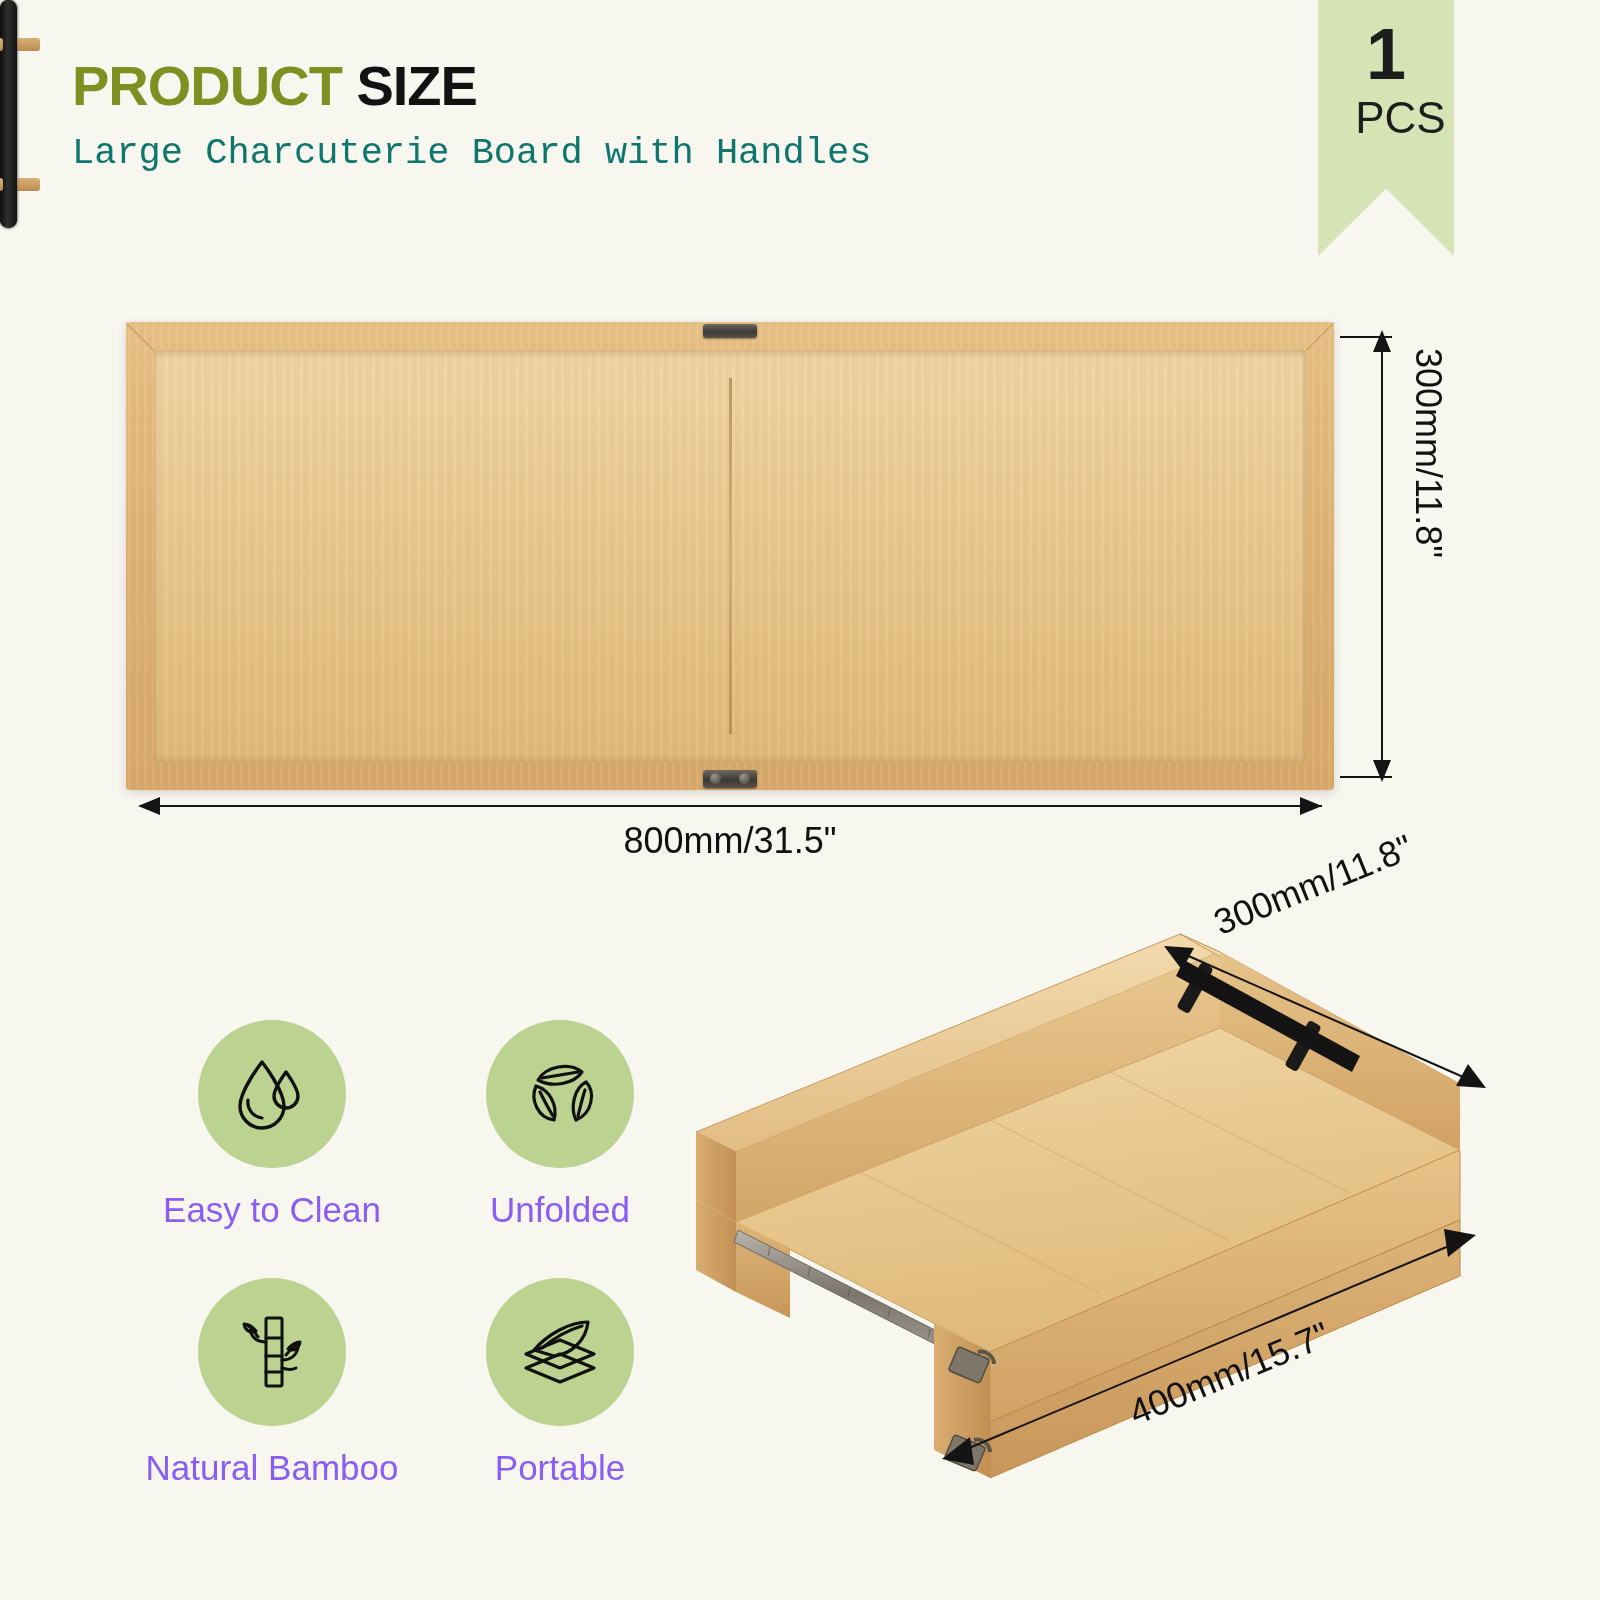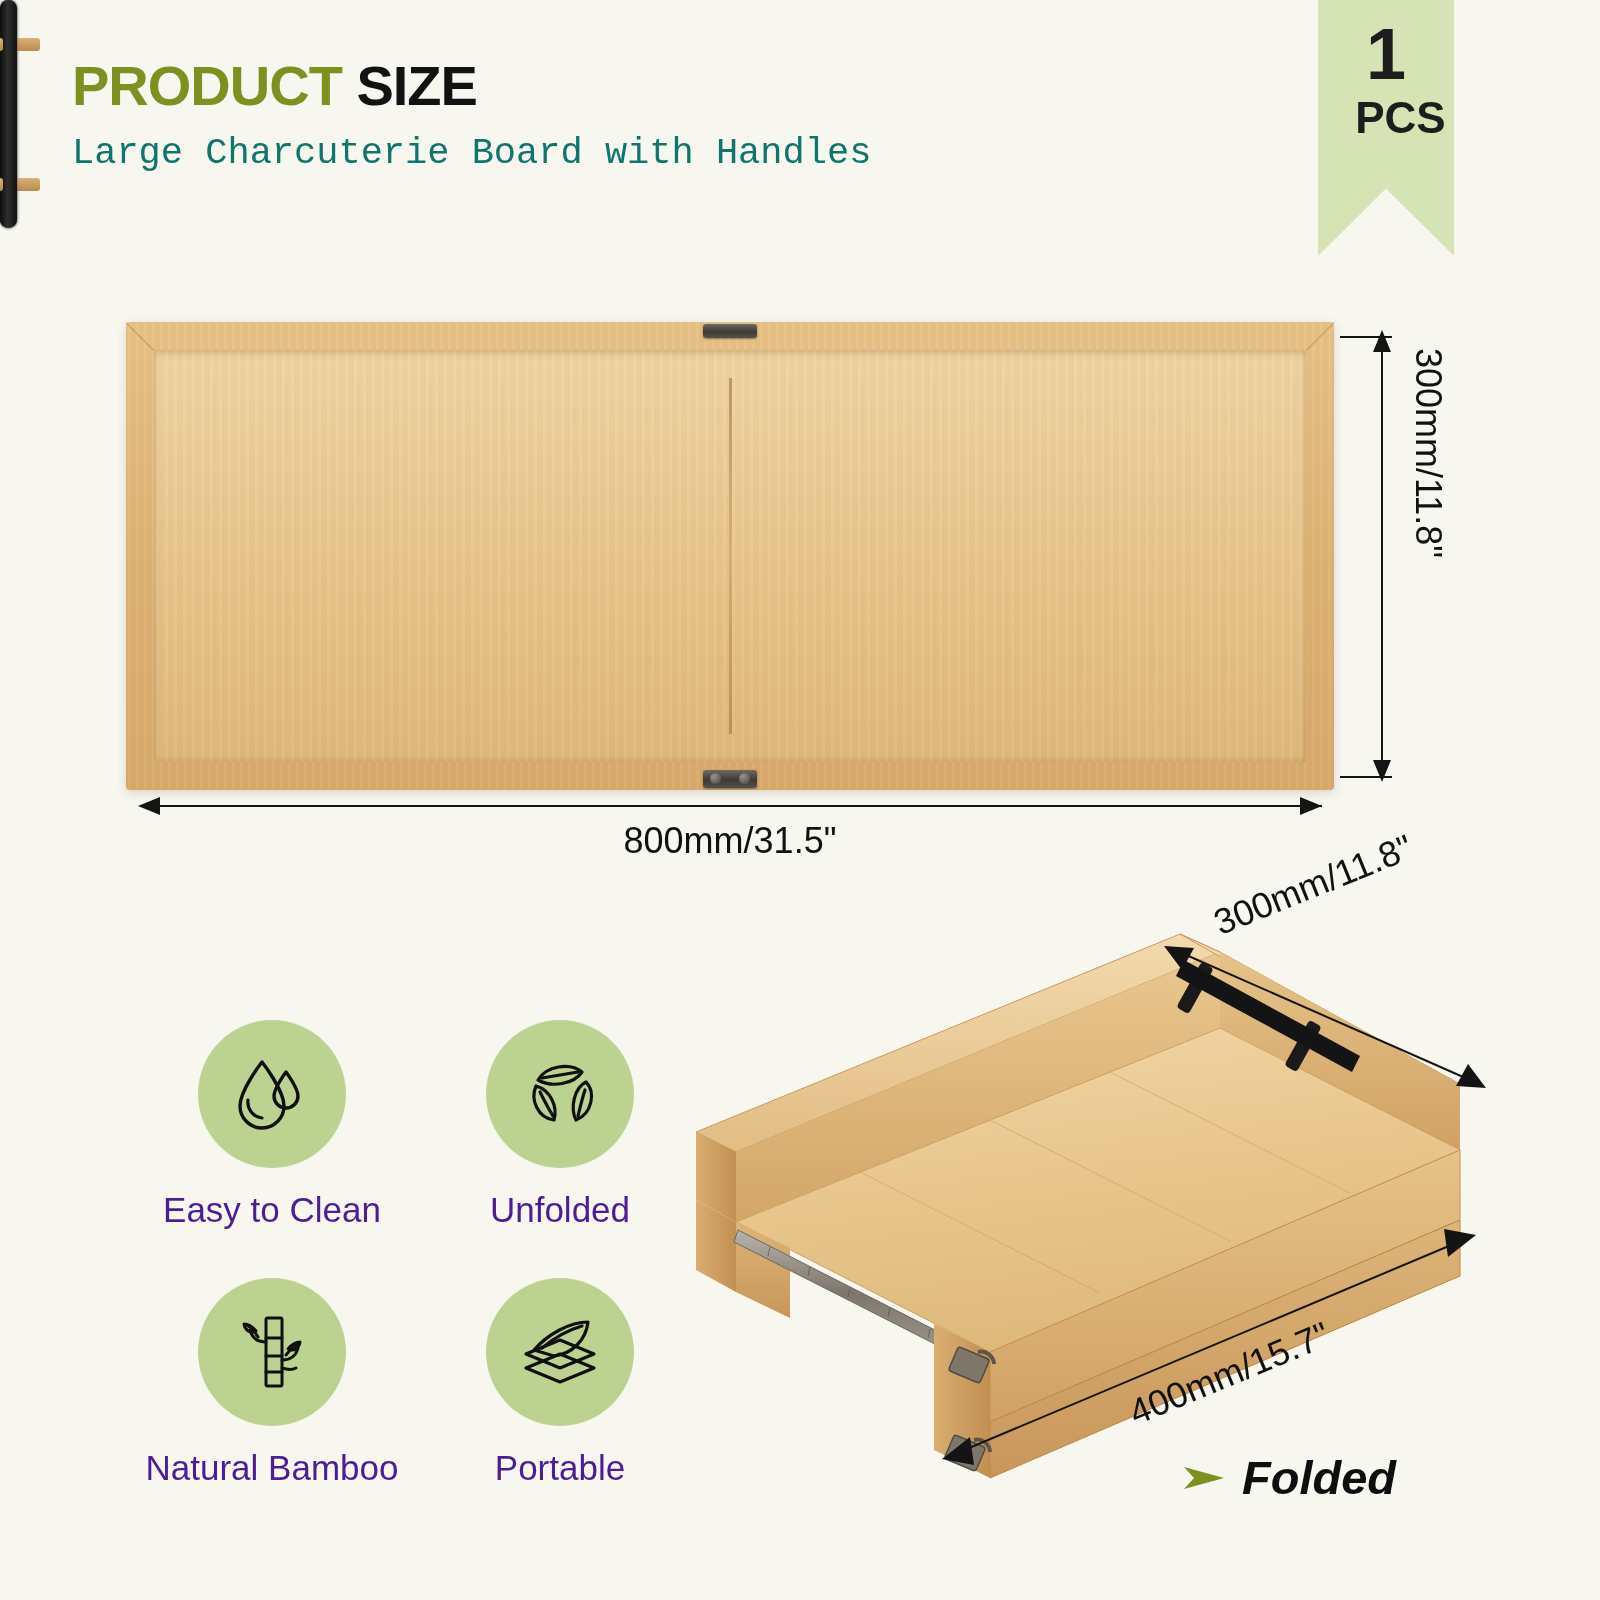--- a/index.html
+++ b/index.html
@@ -36,21 +36,21 @@
     position: absolute;
     left: 1318px; top: -4px;
     width: 136px; height: 260px;
     background: #d6e3b5;
     clip-path: polygon(0 0, 100% 0, 100% 100%, 50% 74%, 0 100%);
     display: flex; flex-direction: column;
     align-items: center; justify-content: flex-start;
     padding-top: 22px;
   }
   #ribbon .qty { font-size: 72px; font-weight: bold; color: #1d1d1d; line-height: 1; }
-  #ribbon .unit { font-size: 44px; font-weight: bold; color: #1d1d1d; line-height: 1.1; margin-top: 4px; margin-left: 29px; }
+  #ribbon .unit { font-size: 44px; font-weight: normal; color: #1d1d1d; line-height: 1.1; margin-top: 4px; margin-left: 29px; }
 
   
   .wood {
     background:
       repeating-linear-gradient(90deg,
         rgba(190,140,70,.07) 0 2px,
         rgba(255,225,180,.06) 2px 5px,
         rgba(160,115,55,.05) 5px 8px),
       linear-gradient(180deg, #e7c288 0%, #ddb174 55%, #d8a96c 100%);
   }
@@ -173,21 +173,21 @@
     grid-template-columns: 288px 288px;
     grid-template-rows: 258px 258px;
   }
   .feature { display: flex; flex-direction: column; align-items: center; }
   .feature .circle {
     width: 148px; height: 148px; border-radius: 50%;
     background: #bcd290;
     display: flex; align-items: center; justify-content: center;
   }
   .feature .caption {
-    margin-top: 22px; font-size: 35px; color: #4c1d95;
+    margin-top: 22px; font-size: 35px; color: #8b5cf6;
     white-space: nowrap; text-align: center;
   }
 
   
   #tray-folded { position: absolute; left: 660px; top: 900px; width: 840px; height: 600px; }
   #tray-folded svg { display: block; }
 
   .dim3d-label {
     position: absolute; font-size: 36px; color: #111; white-space: nowrap;
   }
@@ -409,20 +409,14 @@
   </svg>
   <div id="dim-300-label" class="dim3d-label">300mm/11.8"</div>
 
   <svg style="position:absolute;left:940px;top:1225px;width:540px;height:250px;overflow:visible;">
     <line x1="22" y1="226" x2="516" y2="18" stroke="#141414" stroke-width="2"></line>
     <polygon points="2,234 30,212 34,240" fill="#141414"></polygon>
     <polygon points="536,10 508,32 504,4" fill="#141414"></polygon>
   </svg>
   <div id="dim-400-label" class="dim3d-label">400mm/15.7"</div>
 
-  <div id="label-folded" class="state-label">
-    <svg class="state-arrow" viewBox="0 0 44 30">
-      <path d="M2 4 L42 15 L2 26 L12 15 Z" fill="#7d9021"></path>
-    </svg>
-    <span>Folded</span>
-  </div>
 
 </div>
 
 </body></html>

